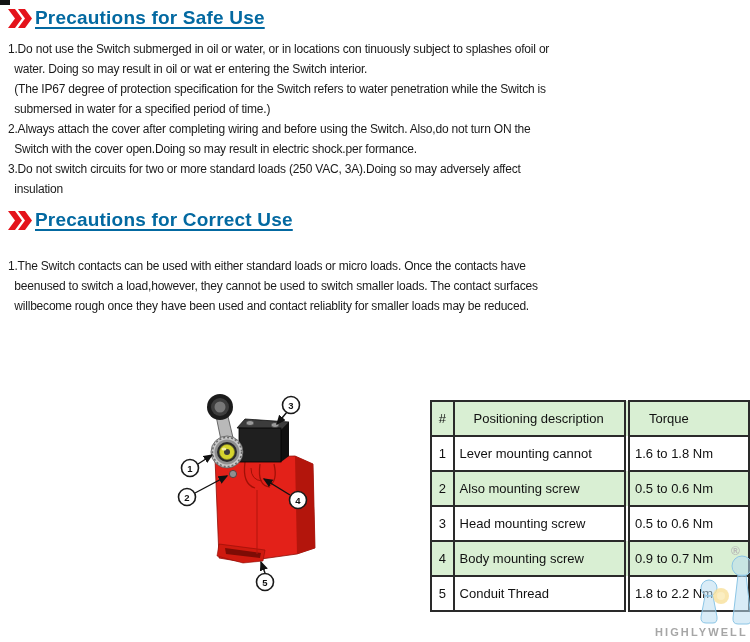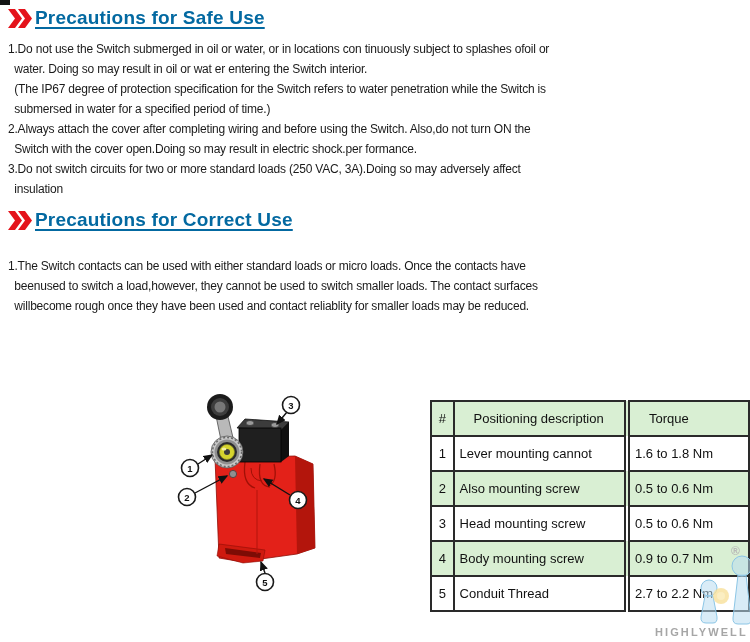--- a/index.html
+++ b/index.html
@@ -213,18 +213,18 @@
         <td class="col-torque">0.5 to 0.6 Nm</td>
       </tr>
       <tr>
         <td class="col-num">4</td>
         <td class="col-desc">Body mounting screw</td>
         <td class="col-torque">0.9 to 0.7 Nm</td>
       </tr>
       <tr>
         <td class="col-num">5</td>
         <td class="col-desc">Conduit Thread</td>
-        <td class="col-torque">2.7 to 2.2 Nm</td>
+        <td class="col-torque">1.8 to 2.2 Nm</td>
       </tr>
     </tbody>
   </table>
 
 </div>
 
 </body></html>

